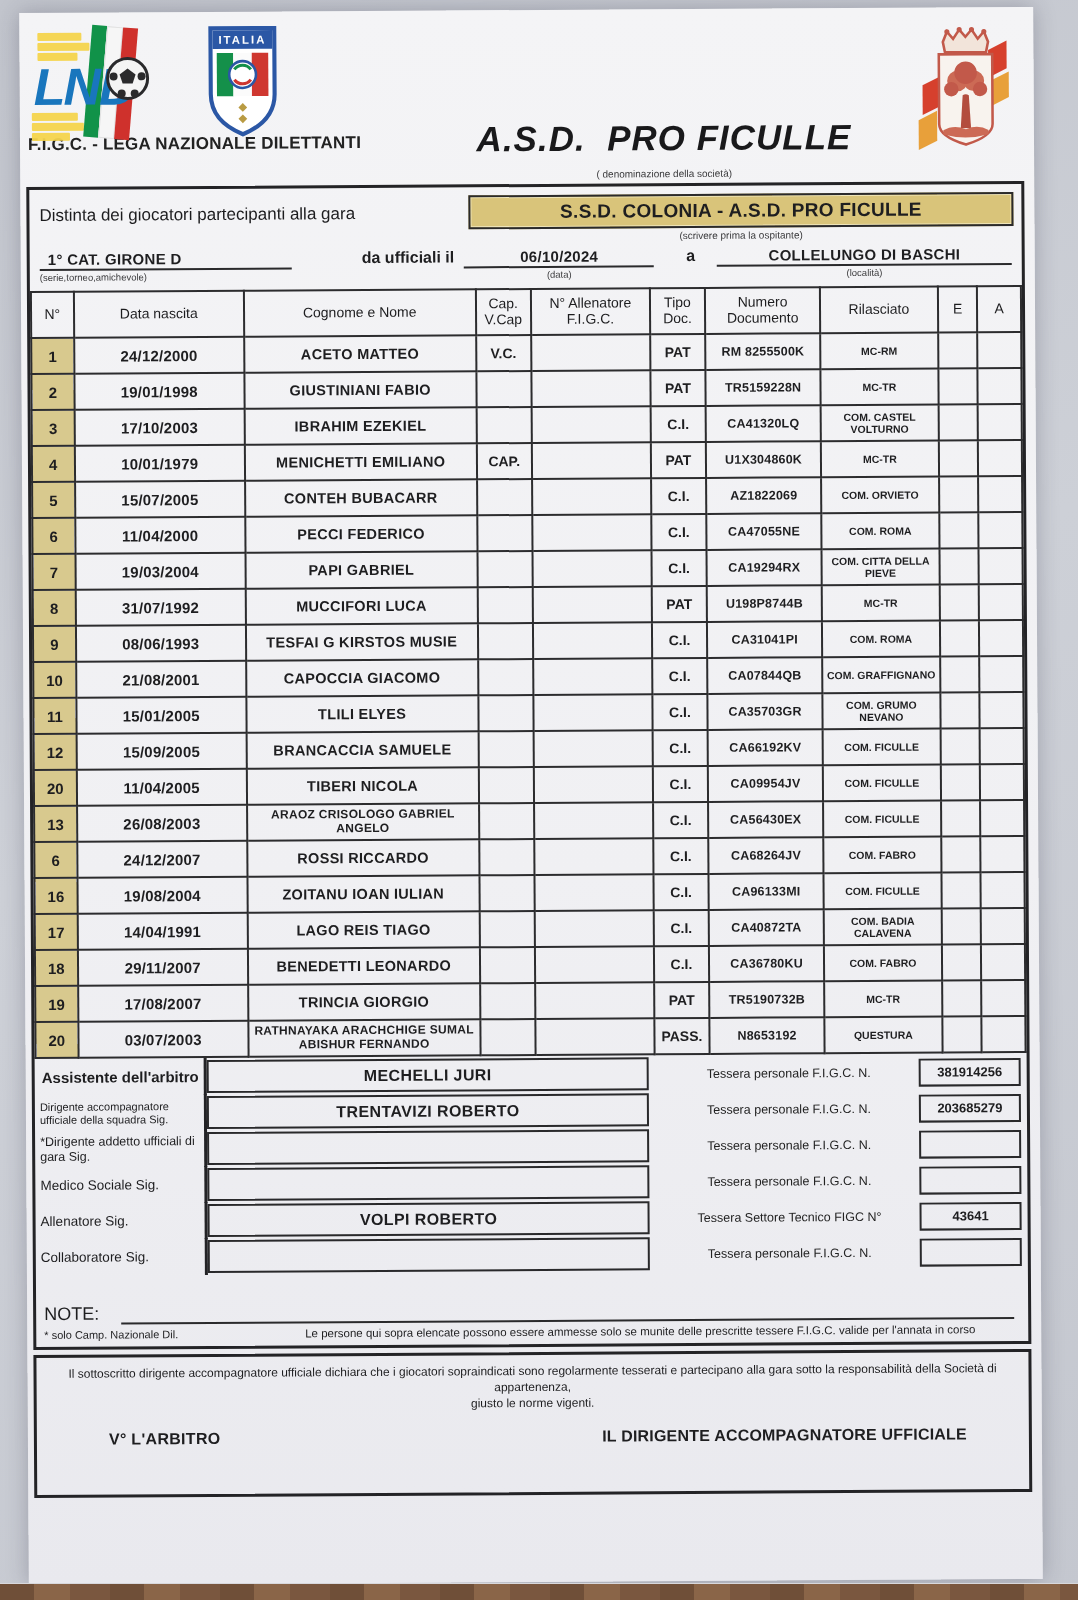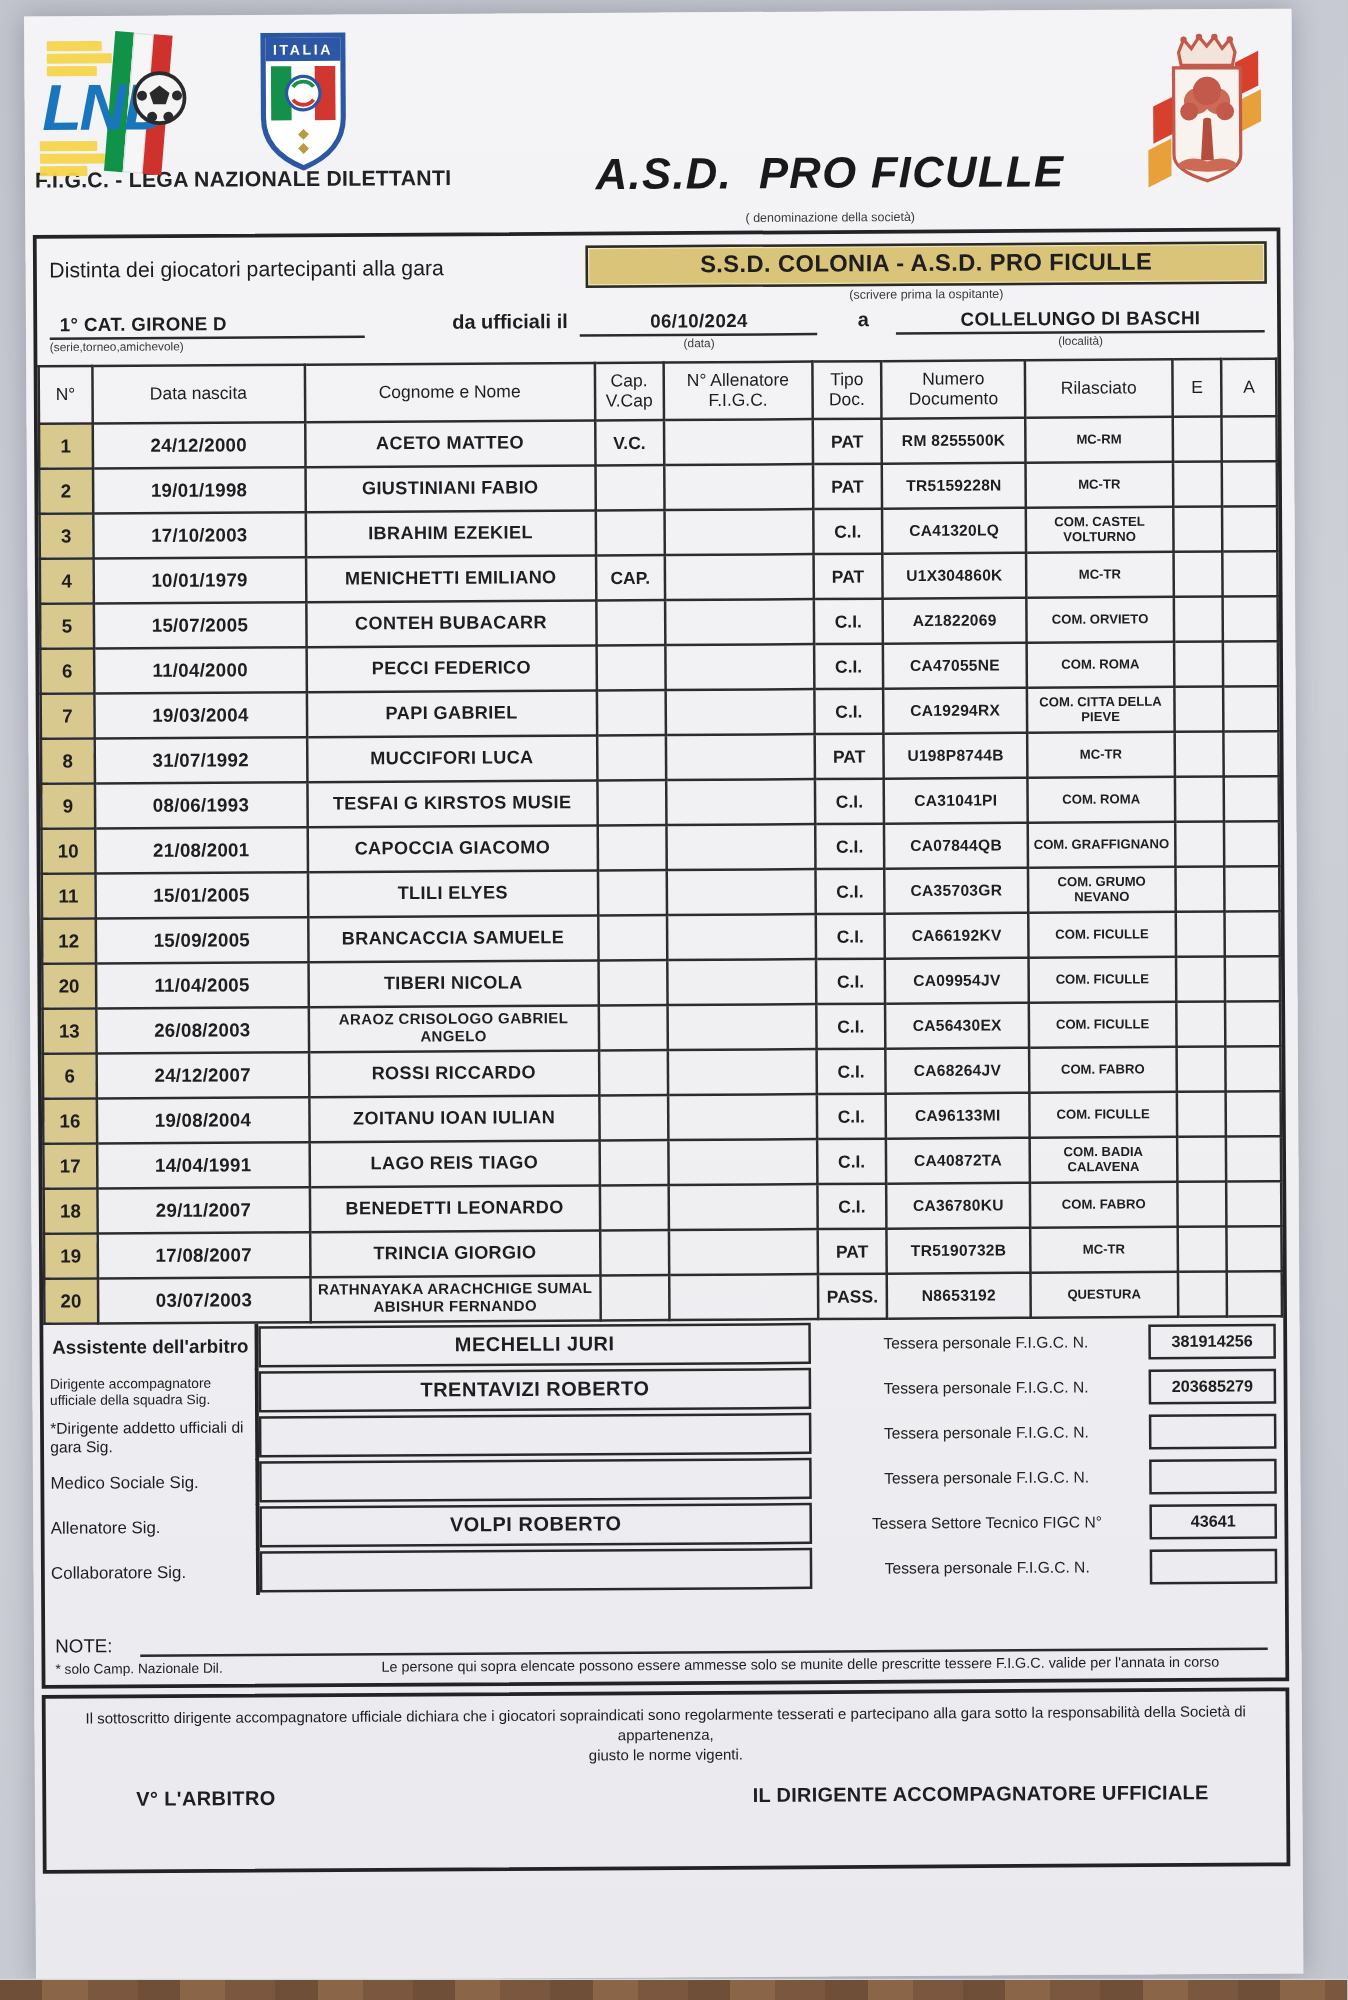--- a/index.html
+++ b/index.html
@@ -79,21 +79,21 @@
   .official-row{display:grid;grid-template-columns:172px 452px 1fr 108px;align-items:center;height:36px;}
   .o-role{height:100%;border-right:3px solid #232326;display:flex;align-items:center;padding:0 3px 0 5px;font-size:13.5px;line-height:1.15;color:#1d1d1f;}
   .official-row:nth-child(1) .o-role{font-weight:700;font-size:15px;justify-content:center;text-align:center;}
   .official-row:nth-child(2) .o-role{font-size:11px;}
   .official-row:nth-child(3) .o-role{font-size:12.5px;}
   .o-name{border:2.5px solid #29292b;height:29px;margin:2px 10px 2px 0;display:flex;align-items:center;justify-content:center;font-weight:700;font-size:16px;letter-spacing:.4px;}
   .o-tlabel{text-align:center;font-size:12.5px;color:#222;}
   .o-num{border:2px solid #29292b;height:24px;margin-right:6px;display:flex;align-items:center;justify-content:center;font-weight:700;font-size:13px;}
   
   .note-row{display:flex;align-items:flex-end;padding:10px 14px 0 8px;height:40px;}
-  .note-label{font-size:15px;color:#1d1d1f;}
+  .note-label{font-size:18px;color:#1d1d1f;}
   .note-line{flex:1;border-bottom:2px solid #2a2a2c;margin-left:22px;}
   .footnote-row{display:flex;align-items:center;padding:4px 10px 6px 8px;}
   .footnote{font-size:11px;width:218px;}
   .admission{flex:1;text-align:center;font-size:11.5px;}
   
   .decl-box{border:3px solid #232326;margin:5px 2px 0 0;padding:8px 10px 46px;}
   .decl-line{text-align:center;font-size:12px;line-height:1.35;color:#1d1d1f;}
   .sig-row{display:flex;margin-top:16px;align-items:flex-start;}
   .sig-ref{margin-left:62px;font-size:16px;font-weight:600;letter-spacing:.3px;}
   .sig-mgr{margin-left:auto;margin-right:52px;font-weight:700;font-size:16px;letter-spacing:.2px;}

